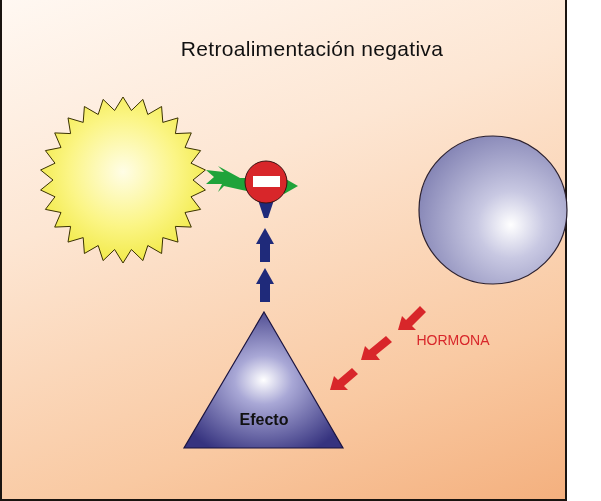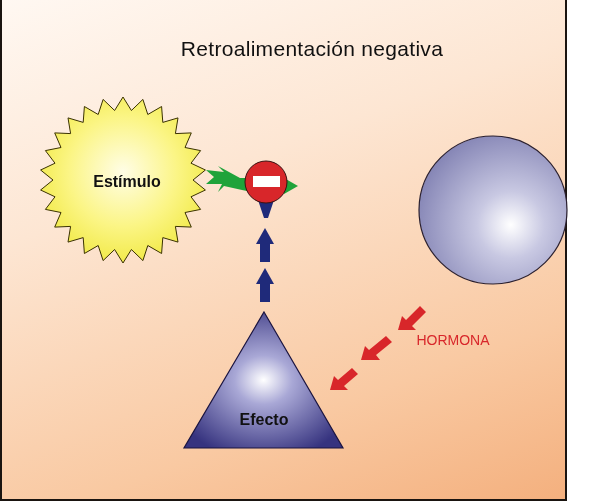--- a/index.html
+++ b/index.html
@@ -63,16 +63,15 @@
     </g>
 
     <g fill="#d8262a">
       <polygon points="396,330 400,316 404,320 418,306 424,312 410,326 414,330"></polygon>
       <polygon points="359,360 363,346 367,350 384,336 390,342 374,355 378,360"></polygon>
       <polygon points="328,390 332,376 336,380 350,368 356,374 342,386 346,390"></polygon>
     </g>
   </svg>
 
   <div id="title" class="lbl">Retroalimentación negativa</div>
-  <div id="estimulo" class="lbl">Estímulo</div>
   <div id="efecto" class="lbl">Efecto</div>
   <div id="hormona" class="lbl">HORMONA</div>
 </div>
 
 </body></html>

